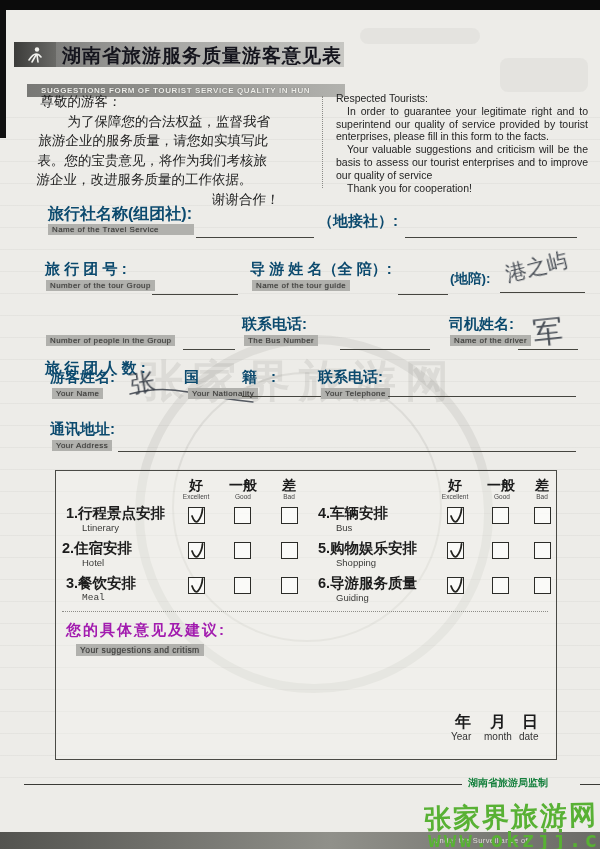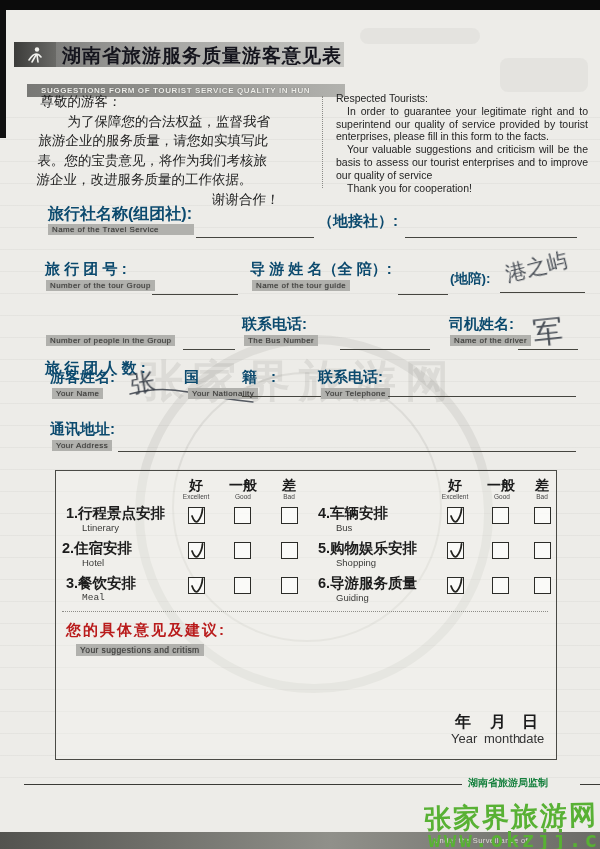--- a/index.html
+++ b/index.html
@@ -36,23 +36,23 @@
   .hw{font-family:"Liberation Serif",serif;color:#2f3640;opacity:0.85;white-space:nowrap;}
   
   .rbox{left:55px;top:470px;width:500px;height:288px;border:1.4px solid #4a4a45;background:rgba(245,245,242,0.35);}
   .rhead{font-size:14px;font-weight:bold;color:#1c1c1c;text-align:center;}
   .rheadsub{font-size:6.5px;color:#444;text-align:center;}
   .rlabel{font-size:14.5px;font-weight:bold;color:#1c1c1c;white-space:nowrap;}
   .rsub{font-size:9.5px;color:#3a3a38;}
   .cbox{width:15px;height:15px;border:1.7px solid #2c2c28;background:rgba(255,255,255,0.65);}
   .cbox svg{position:absolute;left:0px;top:-5px;width:17px;height:24px;overflow:visible;}
   .dotted-sep{border-bottom:1.6px dotted #8d8d88;height:0;}
-  .sug-label{font-size:15px;font-weight:bold;letter-spacing:2px;color:#b91c1c;}
+  .sug-label{font-size:15px;font-weight:bold;letter-spacing:2px;color:#a21caf;}
   .dchar{font-size:16px;font-weight:bold;color:#1b1b1b;}
-  .dsub{font-size:13px;color:#333;}
+  .dsub{font-size:10px;color:#333;}
   
   .footer-line{border-bottom:1.6px solid #3a3a36;height:0;}
   .issuer{font-size:10px;font-weight:bold;color:#15803d;white-space:nowrap;}
   .band{left:0;top:832px;width:600px;height:17px;background:linear-gradient(90deg,#53534f,#90908a 55%,#6b6b66);display:flex;align-items:center;justify-content:flex-end;}
   .band-text{font-size:7.5px;color:rgba(236,236,230,0.85);padding-right:72px;letter-spacing:0.4px;}
   .wm-name{font-size:27px;font-weight:bold;font-family:"Liberation Serif",serif;letter-spacing:2px;transform:rotate(-1.5deg);white-space:nowrap;}
   .wm-url{font-size:21px;font-weight:bold;letter-spacing:3px;font-family:"DejaVu Sans Mono",monospace;white-space:nowrap;}
 </style>
 </head>
 <body>

